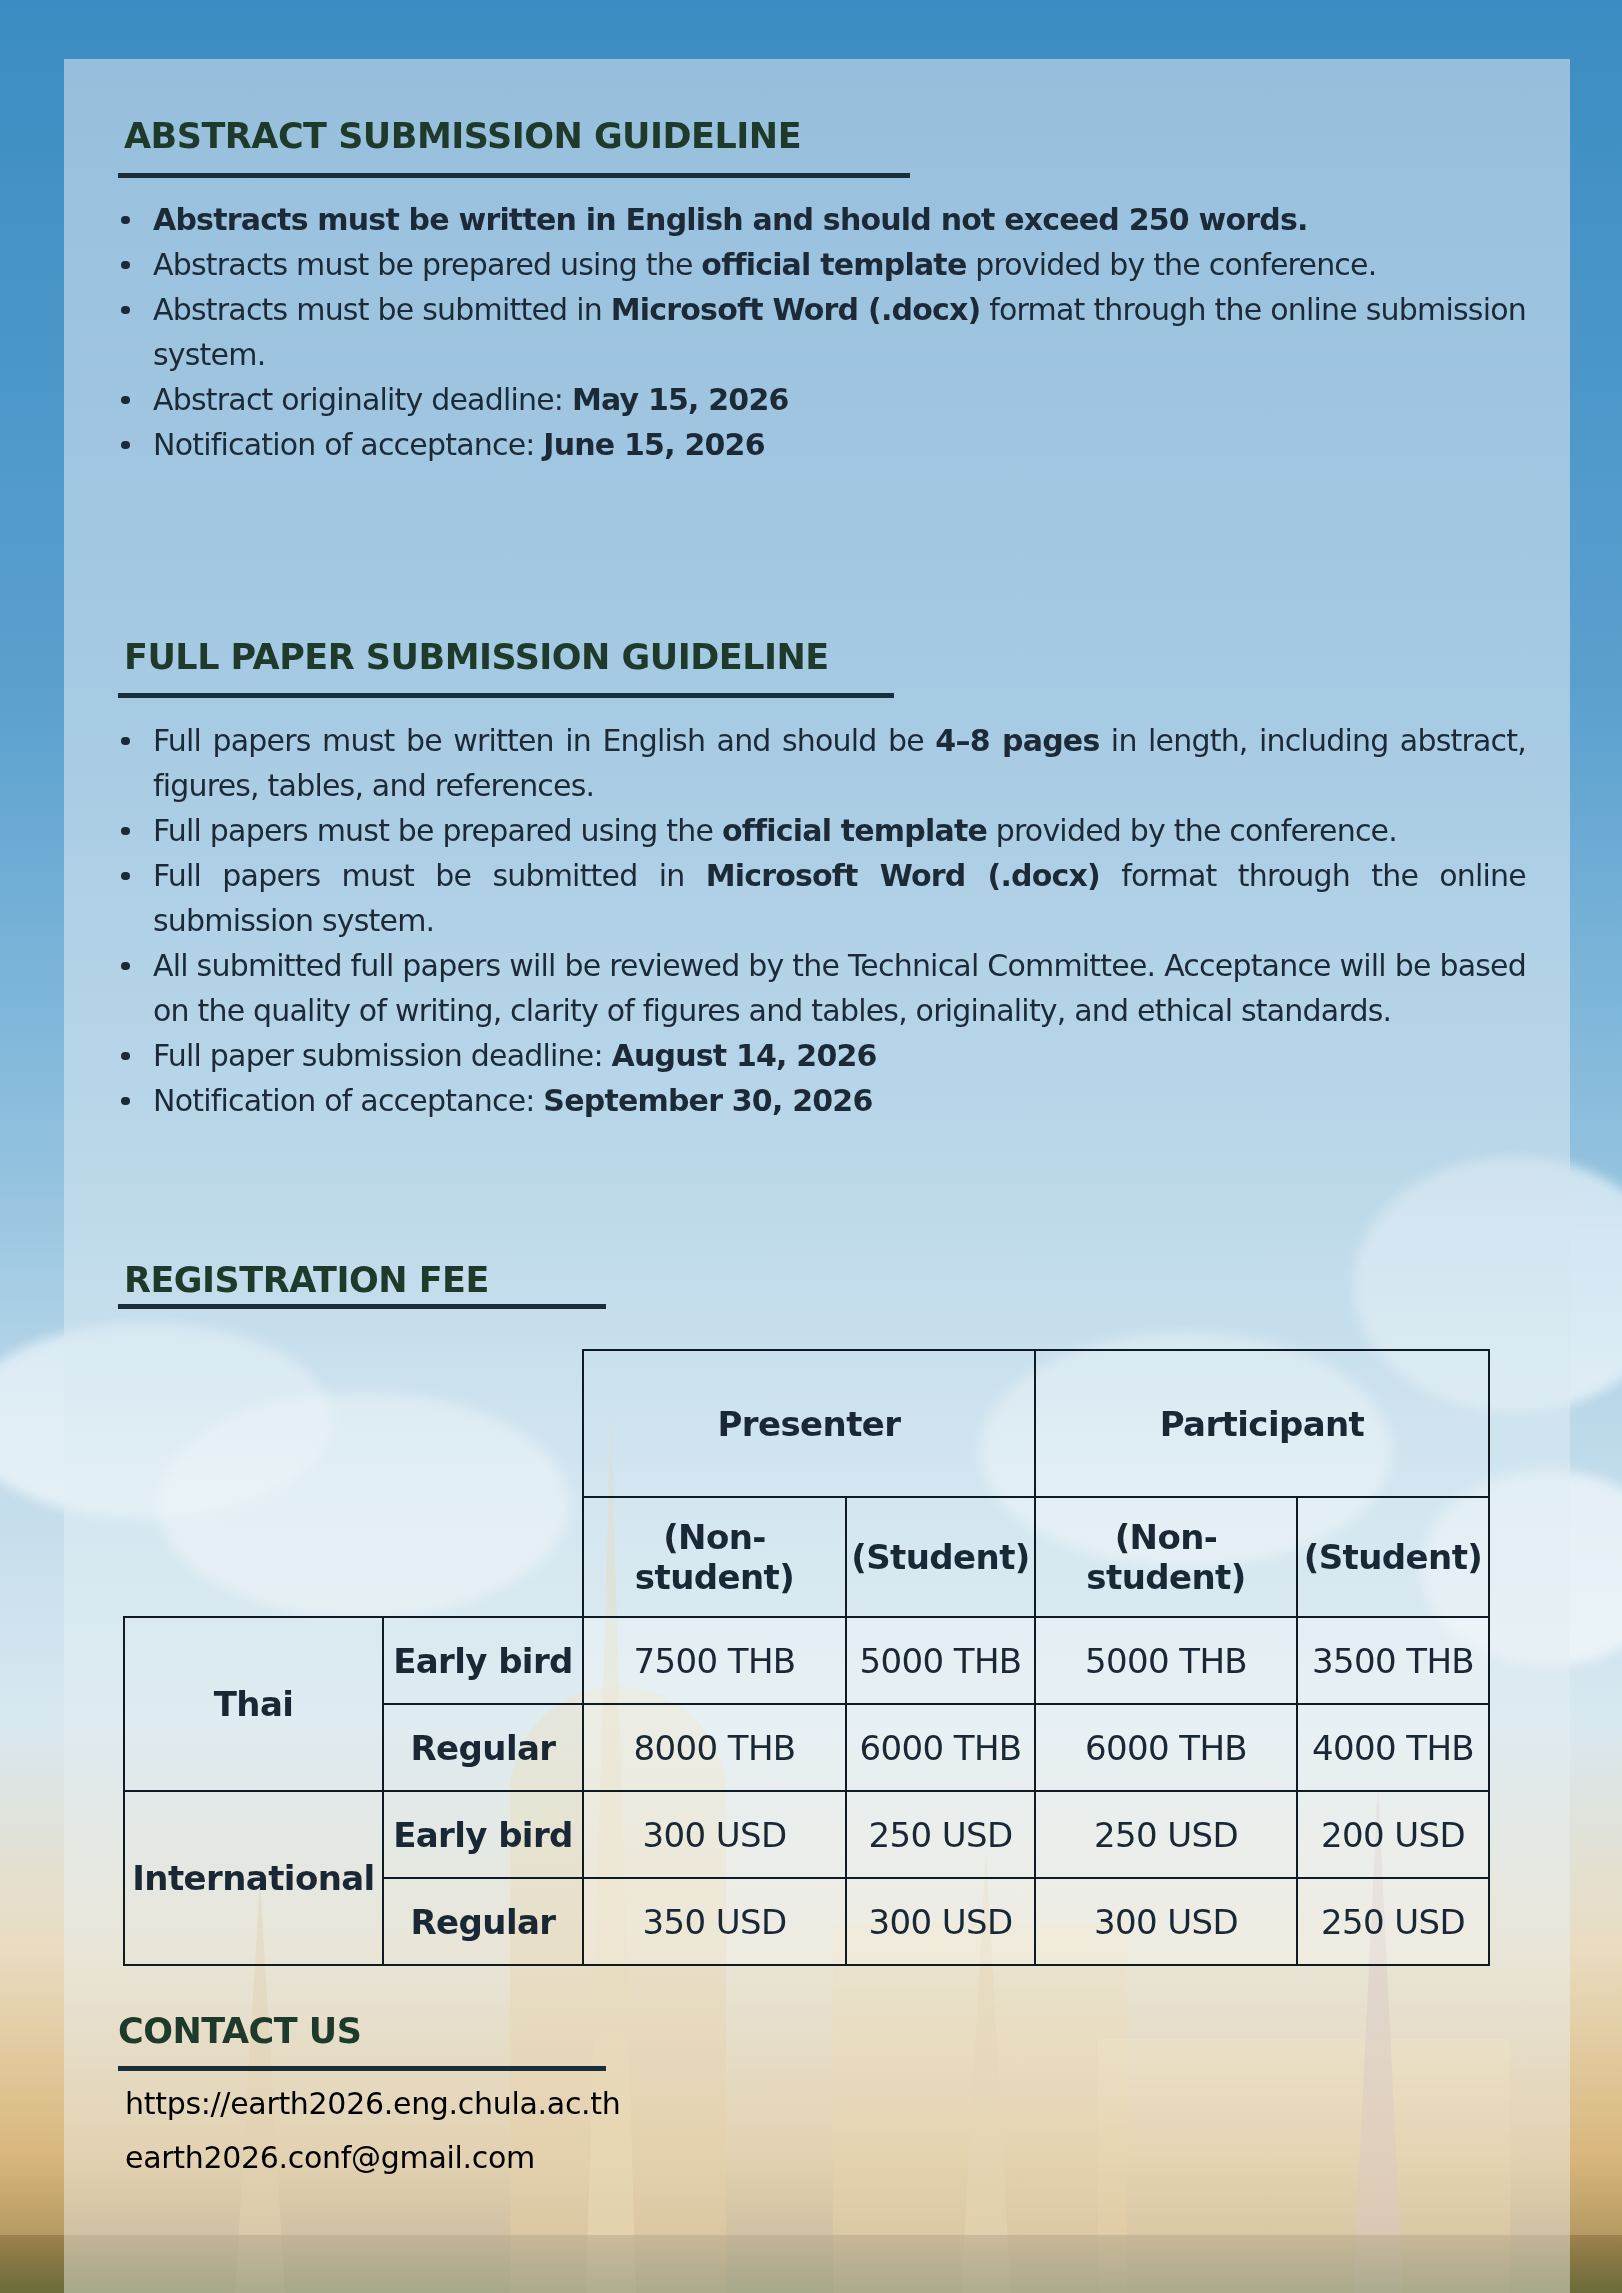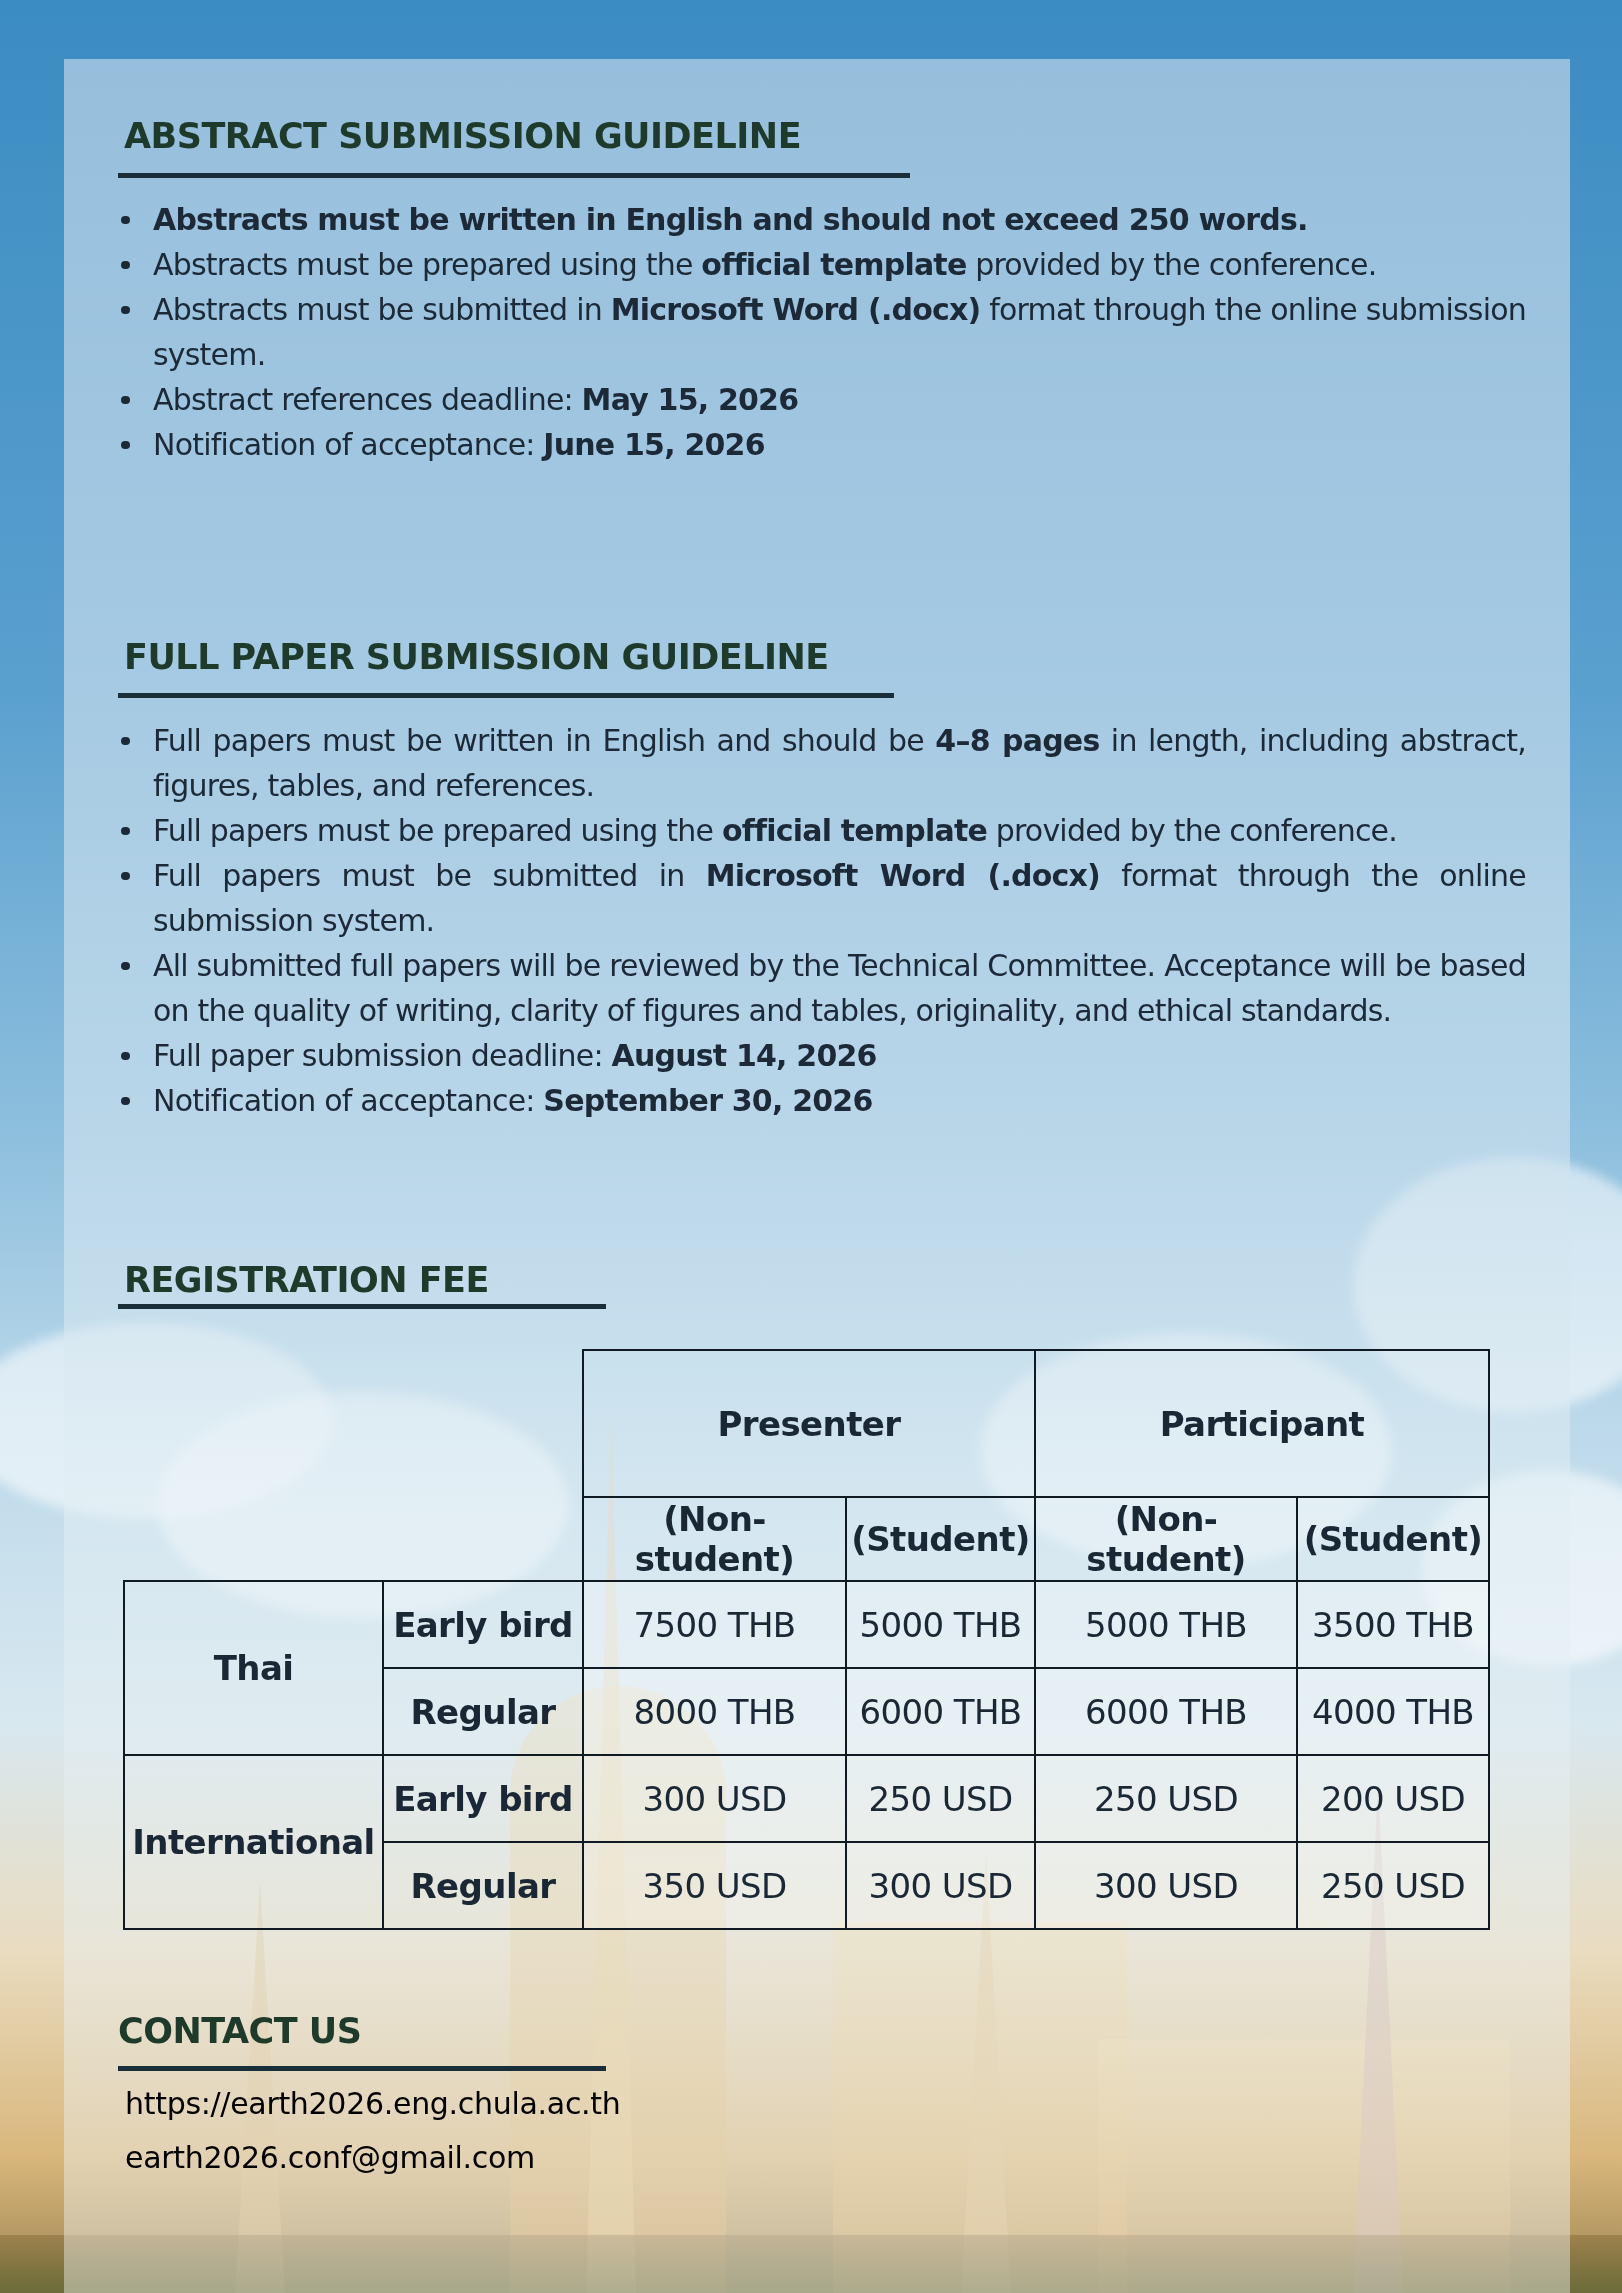--- a/index.html
+++ b/index.html
@@ -66,21 +66,21 @@
 </div>
 
 <div class="panel"></div>
 
 <div class="section-title" style="left:124px;top:116px;">ABSTRACT SUBMISSION GUIDELINE</div>
 <div class="underline" style="left:118px;top:173px;width:792px;"></div>
 <ul class="bullets" style="top:197px;">
   <li><b>Abstracts must be written in English and should not exceed 250 words.</b></li>
   <li><span>Abstracts must be prepared using the </span><b>official template</b><span> provided by the conference.</span></li>
   <li><span>Abstracts must be submitted in </span><b>Microsoft Word (.docx)</b><span> format through the online submission system.</span></li>
-  <li><span>Abstract references deadline: </span><b>May 15, 2026</b></li>
+  <li><span>Abstract originality deadline: </span><b>May 15, 2026</b></li>
   <li><span>Notification of acceptance: </span><b>June 15, 2026</b></li>
 </ul>
 
 <div class="section-title" style="left:124px;top:637px;">FULL PAPER SUBMISSION GUIDELINE</div>
 <div class="underline" style="left:118px;top:693px;width:776px;"></div>
 <ul class="bullets" style="top:718px;">
   <li><span>Full papers must be written in English and should be </span><b>4–8 pages</b><span> in length, including abstract, figures, tables, and references.</span></li>
   <li><span>Full papers must be prepared using the </span><b>official template</b><span> provided by the conference.</span></li>
   <li><span>Full papers must be submitted in </span><b>Microsoft Word (.docx)</b><span> format through the online submission system.</span></li>
   <li><span>All submitted full papers will be reviewed by the Technical Committee. Acceptance will be based on the quality of writing, clarity of figures and tables, originality, and ethical standards.</span></li>
@@ -99,21 +99,21 @@
       <col style="width:189px">
       <col style="width:262px">
       <col style="width:192px">
   </colgroup>
   <tbody>
       <tr style="height:147px">
     <td class="blank" colspan="2"></td>
     <td class="hdr" colspan="2">Presenter</td>
     <td class="hdr" colspan="2">Participant</td>
   </tr>
-  <tr style="height:84px">
+  <tr style="height:120px">
     <td class="blank" colspan="2"></td>
     <td class="hdr">(Non-student)</td>
     <td class="hdr">(Student)</td>
     <td class="hdr">(Non-student)</td>
     <td class="hdr">(Student)</td>
   </tr>
   <tr style="height:87px">
     <td class="hdr" rowspan="2">Thai</td>
     <td class="hdr">Early bird</td>
     <td class="val">7500 THB</td>

